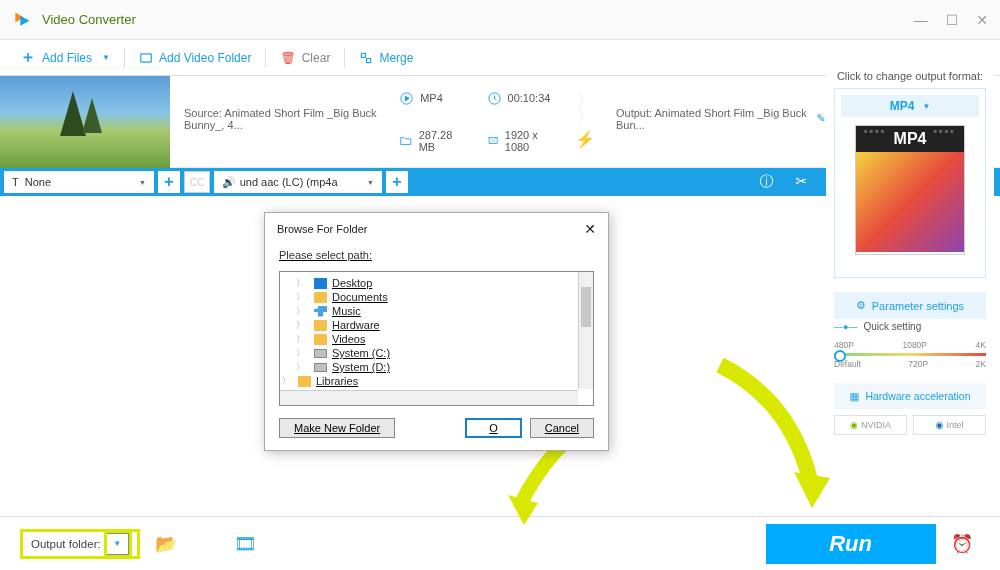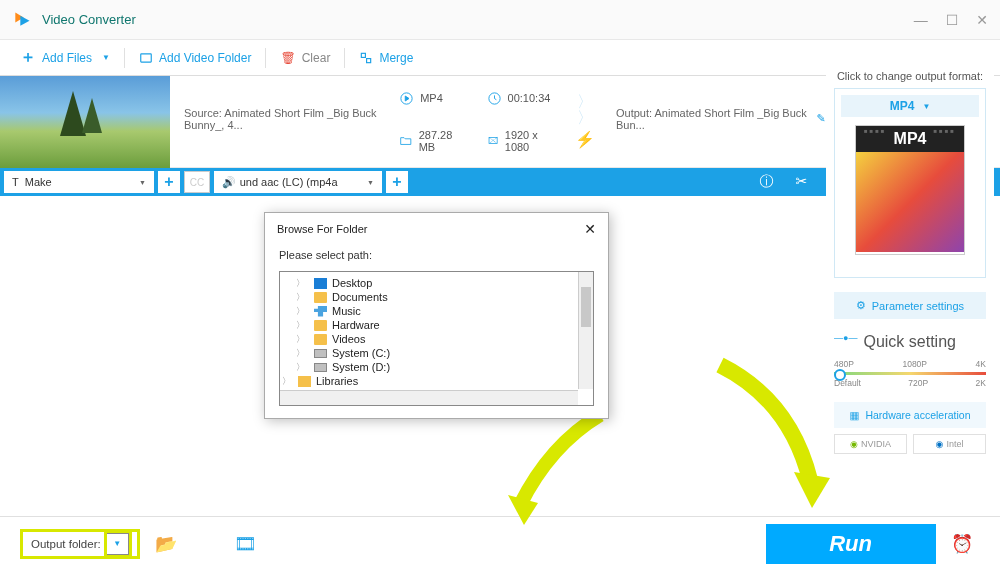--- a/index.html
+++ b/index.html
@@ -1,20 +1,20 @@
 <!DOCTYPE html>
 <html><head>
 <meta charset="utf-8">
 <style>
 * { margin: 0; padding: 0; box-sizing: border-box; font-family: "Segoe UI", Arial, sans-serif; }
 body { width: 1000px; height: 570px; background: #fff; overflow: hidden; position: relative; }
 
 .titlebar { height: 40px; display: flex; align-items: center; padding: 0 12px; background: #fafafa; border-bottom: 1px solid #e8e8e8; }
 .titlebar .logo { width: 20px; height: 20px; margin-right: 10px; }
-.titlebar .title { color: #0f766e; font-size: 13px; font-weight: 500; }
+.titlebar .title { color: #4d7c0f; font-size: 13px; font-weight: 500; }
 .titlebar .winbtns { margin-left: auto; display: flex; gap: 18px; color: #999; }
 .titlebar .winbtns span { cursor: pointer; font-size: 14px; }
 
 .toolbar { height: 36px; display: flex; align-items: center; padding: 0 10px; border-bottom: 1px solid #ddd; background: #fff; }
 .tool-btn { display: flex; align-items: center; gap: 6px; padding: 4px 10px; color: #1ca1e6; font-size: 12px; cursor: pointer; font-weight: 500; }
 .tool-btn.drop::after { content: "▼"; font-size: 8px; margin-left: 4px; color: #1ca1e6; }
 .toolbar .sep { width: 1px; height: 20px; background: #e0e0e0; margin: 0 4px; }
 .tool-btn.clear { color: #888; }
 
 .item-row { display: flex; height: 92px; border-bottom: 1px solid #e8e8e8; }
@@ -52,42 +52,42 @@
 .fmt-box .fmt-label { width: 100%; background: #e8f4fb; color: #1ca1e6; padding: 4px 0; text-align: center; font-size: 12px; font-weight: 600; display: flex; align-items: center; justify-content: center; }
 .fmt-box .fmt-label::after { content: "▼"; font-size: 8px; margin-left: 8px; }
 .fmt-thumb { width: 110px; height: 130px; margin-top: 8px; border: 1px solid #ccc; position: relative; background: #fff; }
 .fmt-thumb .filmtop { height: 26px; background: #222; color: #fff; font-weight: 800; font-size: 16px; display: flex; align-items: center; justify-content: center; }
 .fmt-thumb .filmtop::before, .fmt-thumb .filmtop::after { content: "■■■■"; font-size: 6px; position: absolute; color: #666; letter-spacing: 2px; }
 .fmt-thumb .filmtop::before { top: 2px; left: 8px; }
 .fmt-thumb .filmtop::after { top: 2px; right: 8px; }
 .fmt-thumb .balloons { height: 100px; background: linear-gradient(135deg, #f4d03f, #e74c3c, #8e44ad); }
 
 .param-btn { margin-top: 14px; background: #e8f4fb; color: #1ca1e6; font-size: 11px; padding: 7px; text-align: center; cursor: pointer; display: flex; align-items: center; justify-content: center; gap: 6px; }
-.qs-title { margin-top: 14px; font-size: 16px; color: #555; display: flex; align-items: flex-start; gap: 6px; }
+.qs-title { margin-top: 2px; font-size: 10px; color: #555; display: flex; align-items: flex-end; gap: 6px; }
 .qs-title::before { content: "—●—"; color: #1ca1e6; font-size: 9px; }
 .slider { margin-top: 8px; font-size: 8.5px; color: #888; }
 .slider .row { display: flex; justify-content: space-between; }
 .slider .track { height: 3px; background: linear-gradient(to right, #7fd87f, #f5d76e, #e74c3c); margin: 3px 0; position: relative; }
 .slider .track::after { content: ""; position: absolute; left: 0; top: -3px; width: 8px; height: 8px; border-radius: 50%; background: #fff; border: 2px solid #1ca1e6; }
 .hwaccel { margin-top: 14px; background: #f0f8fd; color: #1ca1e6; font-size: 10.5px; padding: 7px; text-align: center; display: flex; align-items: center; justify-content: center; gap: 6px; }
 .hw-logos { display: flex; gap: 6px; margin-top: 6px; }
 .hw-logos > div { flex: 1; border: 1px solid #e0e0e0; padding: 4px; font-size: 9px; color: #999; text-align: center; display: flex; align-items: center; justify-content: center; gap: 3px; }
 
 .bottombar { position: absolute; left: 0; right: 0; bottom: 0; height: 54px; background: #fff; border-top: 1px solid #e0e0e0; display: flex; align-items: center; padding: 0 20px; gap: 10px; }
 .out-group { display: flex; align-items: center; gap: 6px; border: 3px solid #d8e800; padding: 1px 8px; }
 .out-group label { font-size: 11.5px; color: #444; }
 .out-group input { width: 400px; height: 22px; border: 1px solid #888; padding: 0 6px; font-size: 11px; }
 .out-group .dropbox { width: 22px; height: 22px; border: 1px solid #888; border-left: 0; display: flex; align-items: center; justify-content: center; font-size: 8px; color: #1ca1e6; box-shadow: 0 0 0 3px #d8e800; }
 .bb-icon { color: #1ca1e6; font-size: 18px; cursor: pointer; margin: 0 6px; }
 .run-btn { margin-left: auto; width: 170px; height: 40px; background: #00aaff; color: #fff; font-size: 22px; font-weight: 600; display: flex; align-items: center; justify-content: center; cursor: pointer; font-style: italic; }
 
 .dialog { position: absolute; left: 264px; top: 212px; width: 345px; background: #fff; border: 1px solid #aaa; box-shadow: 2px 2px 12px rgba(0,0,0,.25); z-index: 100; font-size: 11px; }
 .dlg-title { padding: 8px 12px; color: #222; display: flex; align-items: center; }
 .dlg-title .x { margin-left: auto; font-size: 14px; cursor: pointer; }
-.dlg-body { padding: 4px 14px 12px; }
+.dlg-body { padding: 4px 14px 12px; text-decoration: underline; }
 .dlg-body .prompt { color: #333; margin-bottom: 10px; }
 .tree { border: 1px solid #888; height: 135px; overflow: hidden; padding: 4px; position: relative; }
 .tree-item { display: flex; align-items: center; gap: 5px; padding: 1px 0 1px 30px; color: #222; }
 .tree-item.lib { padding-left: 14px; }
 .tree-item .exp { position: absolute; left: 16px; color: #888; font-size: 9px; }
 .tree-item.lib .exp { left: 2px; }
 .tico { width: 13px; height: 11px; }
 .tico.folder { background: #f5c04a; border-radius: 1px; }
 .tico.desktop { background: #1a7ed6; }
 .tico.music { background: #4aa3e0; clip-path: polygon(30% 0, 100% 0, 100% 60%, 70% 60%, 70% 100%, 30% 100%, 30% 60%, 0 60%, 0 30%, 30% 30%); }
@@ -218,21 +218,21 @@
           </svg>
           <span>1920 x 1080</span>
         </div>
     </div>
   </div>
 </div>
 
 <div class="edit-bar">
   <div class="dd none">
       <span style="margin-right:6px">T</span>
-      <span>Make</span>
+      <span>None</span>
     </div>
   <div class="plus">+</div>
   <div class="cc">CC</div>
   <div class="dd audio">
       <span style="margin-right:4px">🔊</span>
       <span>und aac (LC) (mp4a</span>
     </div>
   <div class="plus">+</div>
   <div class="tools">
     <span class="ti">ⓘ</span>
@@ -334,20 +334,25 @@
           <span>System (D:)</span>
         </div>
       <div class="tree-item lib">
           <span class="exp">〉</span>
           <span class="tico lib"></span>
           <span>Libraries</span>
         </div>
       <div class="scrollbar"></div>
       <div class="hscroll"></div>
     </div>
+    <div class="dlg-btns">
+      <button>Make New Folder</button>
+      <button class="ok">O</button>
+      <button>Cancel</button>
+    </div>
   </div>
 </div>
 
 <div class="bottombar">
   <div class="out-group">
     <label>Output folder:</label>
     <div class="dropbox">▼</div>
   </div>
   <span class="bb-icon">📂</span>
   <span class="bb-icon" style="margin-left:40px">🎞</span>

